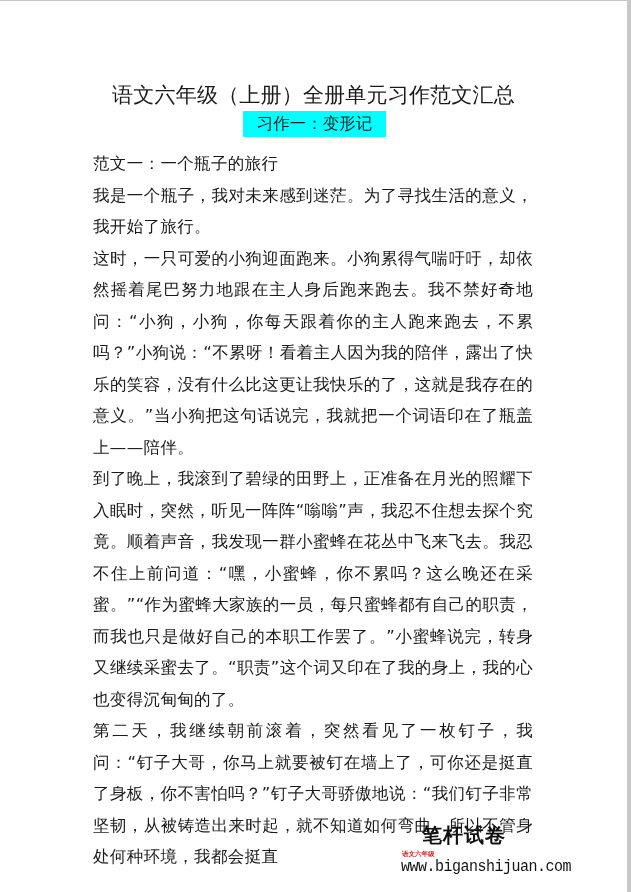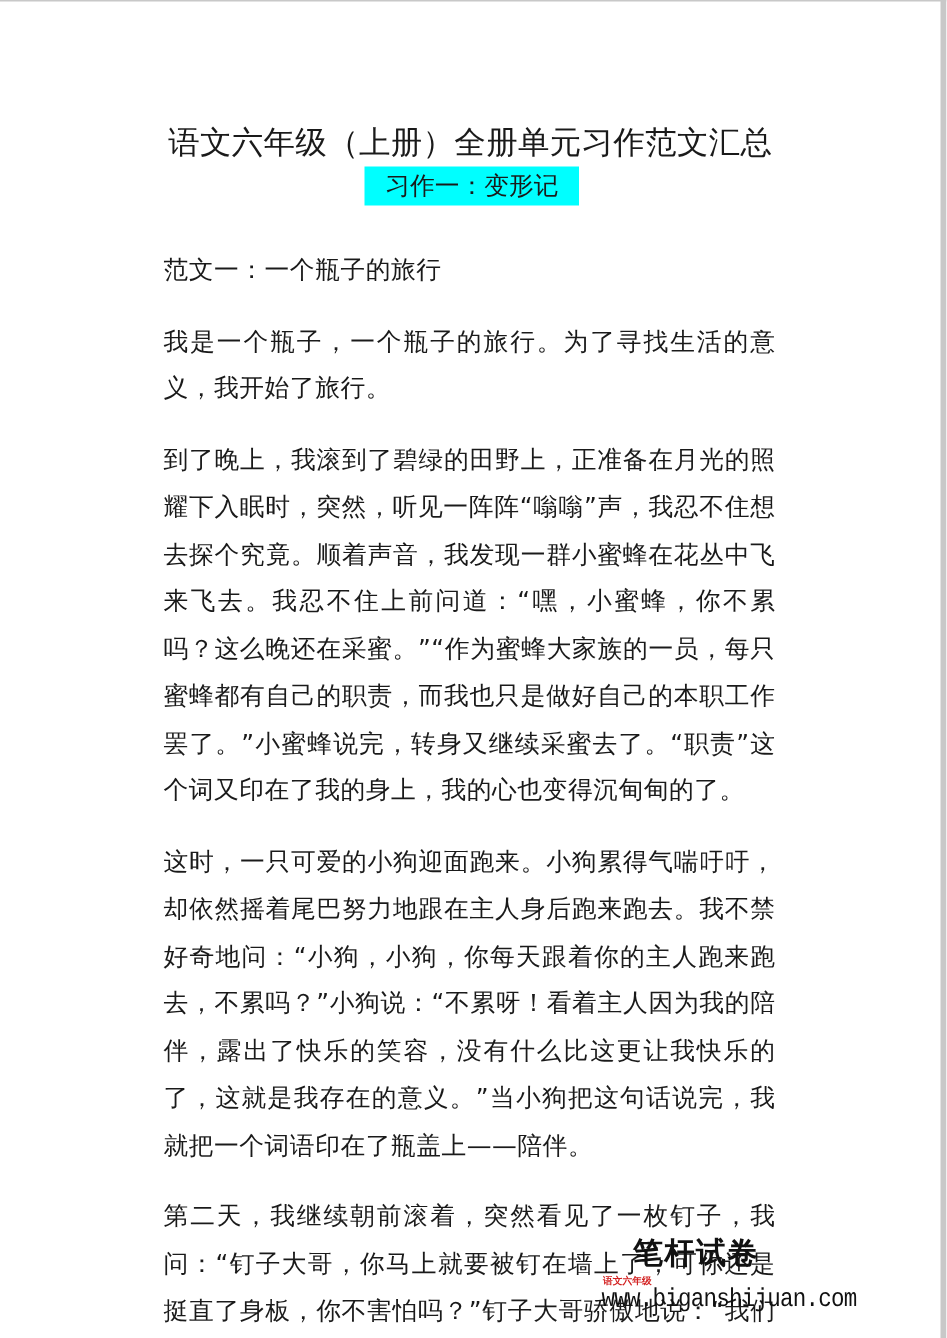--- a/index.html
+++ b/index.html
@@ -60,21 +60,21 @@
     .body-text {
       position: absolute;
       top: 148px;
       left: 93px;
       width: 440px;
       font-size: 16.5px;
       line-height: 31.5px;
       letter-spacing: 0.35px;
     }
     .body-text p {
-      margin: 16px;
+      margin: 0;
       padding: 0;
       word-break: break-all;
       text-align: justify;
     }
     .essay-heading {
       margin: 0;
     }
     .watermark {
       position: absolute;
       left: 400px;
@@ -123,23 +123,23 @@
 
 <div class="page">
   <div class="doc-title">语文六年级（上册）全册单元习作范文汇总</div>
 
   <div class="subtitle-wrap">
     <span class="subtitle">习作一：变形记</span>
   </div>
 
   <div class="body-text">
     <p class="essay-heading">范文一：一个瓶子的旅行</p>
-    <p>我是一个瓶子，一个瓶子的旅行。为了寻找生活的意义，我开始了旅行。</p>
+    <p>我是一个瓶子，我对未来感到迷茫。为了寻找生活的意义，我开始了旅行。</p>
+    <p>这时，一只可爱的小狗迎面跑来。小狗累得气喘吁吁，却依然摇着尾巴努力地跟在主人身后跑来跑去。我不禁好奇地问：“小狗，小狗，你每天跟着你的主人跑来跑去，不累吗？”小狗说：“不累呀！看着主人因为我的陪伴，露出了快乐的笑容，没有什么比这更让我快乐的了，这就是我存在的意义。”当小狗把这句话说完，我就把一个词语印在了瓶盖上——陪伴。</p>
     <p>到了晚上，我滚到了碧绿的田野上，正准备在月光的照耀下入眠时，突然，听见一阵阵“嗡嗡”声，我忍不住想去探个究竟。顺着声音，我发现一群小蜜蜂在花丛中飞来飞去。我忍不住上前问道：“嘿，小蜜蜂，你不累吗？这么晚还在采蜜。”“作为蜜蜂大家族的一员，每只蜜蜂都有自己的职责，而我也只是做好自己的本职工作罢了。”小蜜蜂说完，转身又继续采蜜去了。“职责”这个词又印在了我的身上，我的心也变得沉甸甸的了。</p>
-    <p>这时，一只可爱的小狗迎面跑来。小狗累得气喘吁吁，却依然摇着尾巴努力地跟在主人身后跑来跑去。我不禁好奇地问：“小狗，小狗，你每天跟着你的主人跑来跑去，不累吗？”小狗说：“不累呀！看着主人因为我的陪伴，露出了快乐的笑容，没有什么比这更让我快乐的了，这就是我存在的意义。”当小狗把这句话说完，我就把一个词语印在了瓶盖上——陪伴。</p>
     <p>第二天，我继续朝前滚着，突然看见了一枚钉子，我问：“钉子大哥，你马上就要被钉在墙上了，可你还是挺直了身板，你不害怕吗？”钉子大哥骄傲地说：“我们钉子非常坚韧，从被铸造出来时起，就不知道如何弯曲。所以不管身处何种环境，我都会挺直</p>
   </div>
 
   <div class="watermark">
     <div class="wm-title">笔杆试卷</div>
     <div class="wm-free">语文六年级</div>
     <div class="wm-url">www.biganshijuan.com</div>
   </div>
 </div>
 

